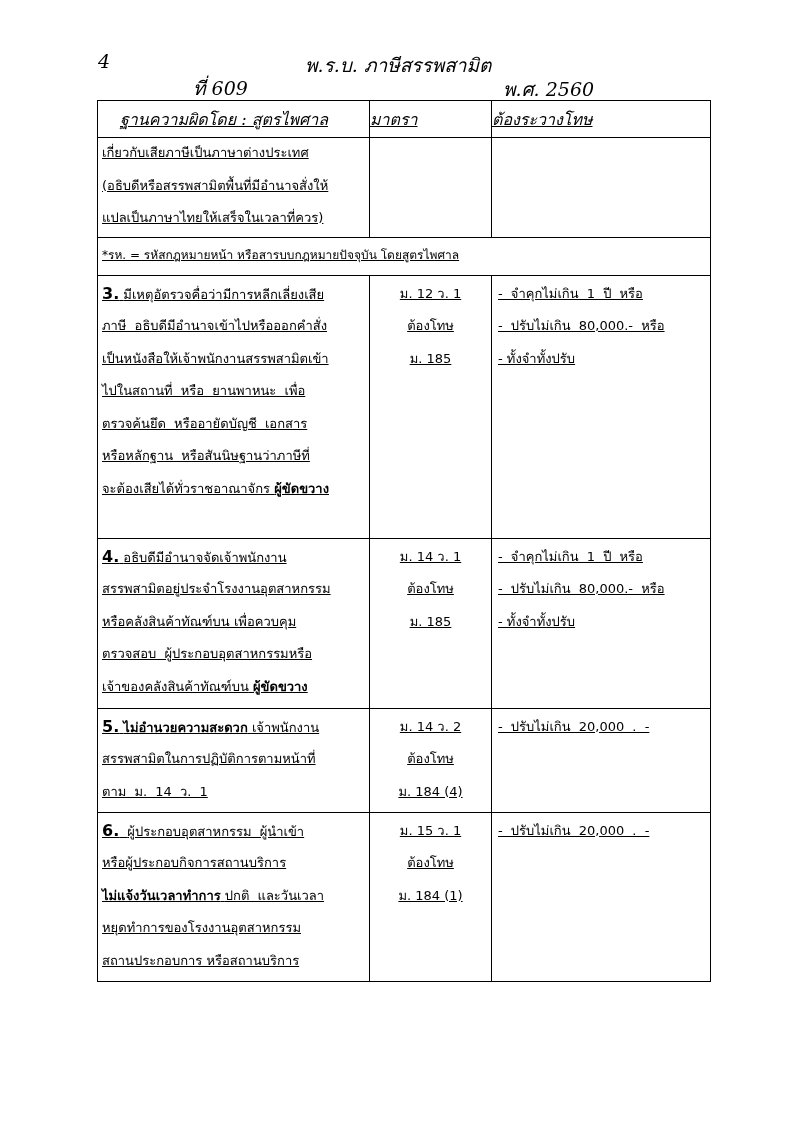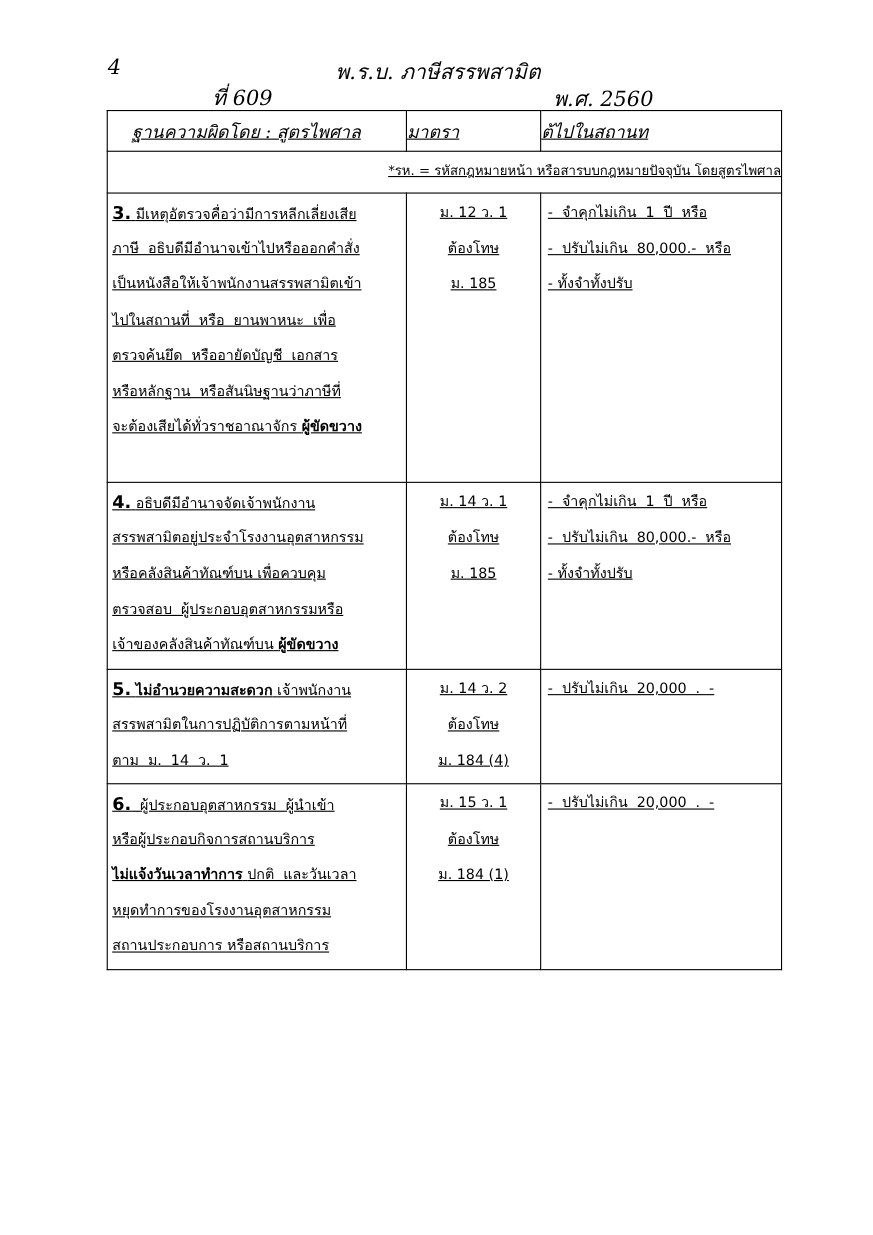--- a/index.html
+++ b/index.html
@@ -36,21 +36,21 @@
       vertical-align: middle !important; text-align: left;
     }
     th.left { text-align: left; padding-left: 22px !important; }
 
     .line { height: 32.5px; line-height: 28px; white-space: nowrap; overflow: visible; }
     .c1cell { padding: 4px 0 0 4px !important; }
     .c2cell { text-align: center; padding-top: 4px !important; }
     .c3cell { padding: 4px 0 0 6px !important; }
     .num { font-weight: bold; font-size: 16px; }
     b { font-weight: bold; }
-    .foot { padding: 2px 0 0 4px !important; height: 35px; font-size: 12px; line-height: 30px; text-align: right; }
+    .foot { padding: 2px 0 0 4px !important; height: 35px; font-size: 12px; line-height: 30px; }
     .gap { word-spacing: 4px; }
   </style>
 </head>
 <body>
 
 <div class="page-header">
   <span class="ph-page">4</span>
   <span class="ph-no">ที่ 609</span>
   <span class="ph-title">พ.ร.บ. ภาษีสรรพสามิต</span>
   <span class="ph-year">พ.ศ. 2560</span>
@@ -59,23 +59,32 @@
 <table class="main">
   <colgroup>
       <col class="c1">
       <col class="c2">
       <col class="c3">
     </colgroup>
   <tbody>
       <tr>
     <th class="left">ฐานความผิดโดย : สูตรไพศาล</th>
     <th>มาตรา</th>
-    <th>ต้ไปในสถานท</th>
+    <th>ต้องระวางโทษ</th>
   </tr>
 
+  <tr style="height:98px;">
+    <td class="c1cell" style="padding-top:1px !important;">
+      <div class="line">เกี่ยวกับเสียภาษีเป็นภาษาต่างประเทศ</div>
+      <div class="line">(อธิบดีหรือสรรพสามิตพื้นที่มีอำนาจสั่งให้</div>
+      <div class="line">แปลเป็นภาษาไทยให้เสร็จในเวลาที่ควร)</div>
+    </td>
+    <td></td>
+    <td></td>
+  </tr>
 
   <tr>
     <td colspan="3" class="foot">*รห. = รหัสกฎหมายหน้า หรือสารบบกฎหมายปัจจุบัน โดยสูตรไพศาล</td>
   </tr>
 
   <tr style="height:263px;">
     <td class="c1cell">
       <div class="line"><span class="num">3.</span> <span>มีเหตุอัตรวจคื่อว่ามีการหลีกเลี่ยงเสีย</span></div>
       <div class="line gap">ภาษี  อธิบดีมีอำนาจเข้าไปหรือออกคำสั่ง</div>
       <div class="line">เป็นหนังสือให้เจ้าพนักงานสรรพสามิตเข้า</div>

